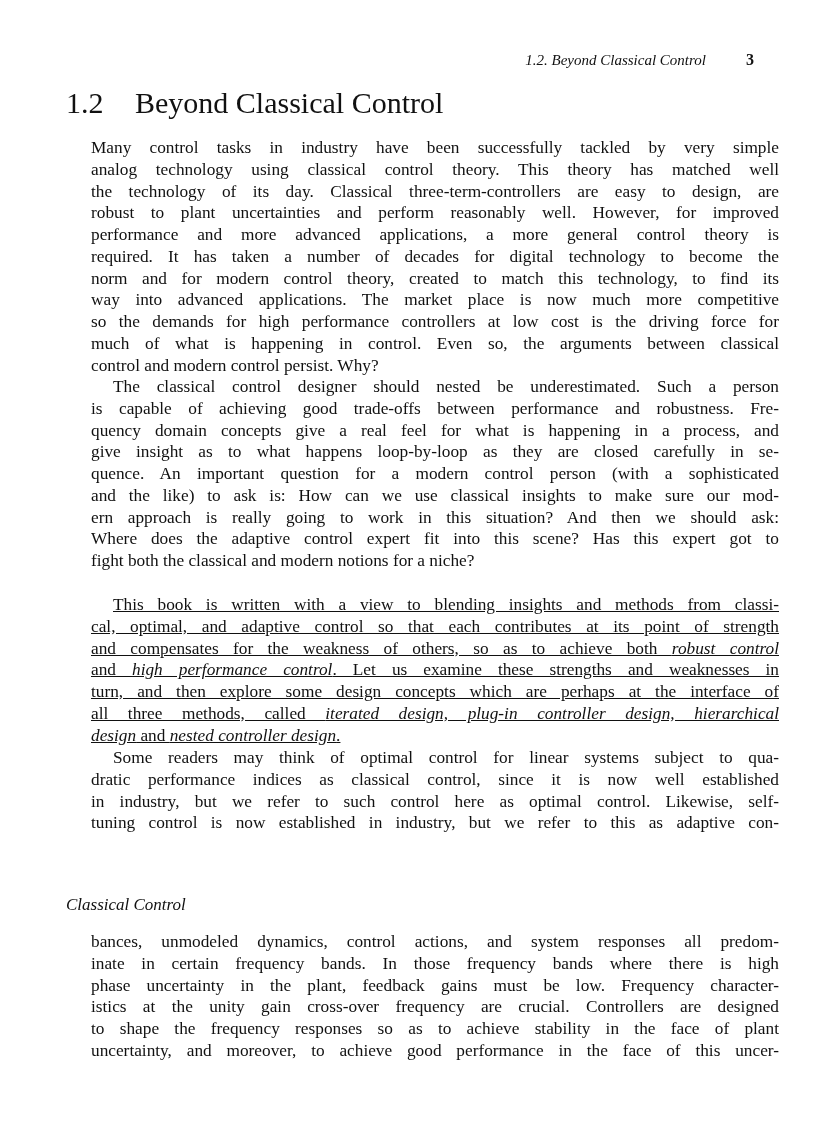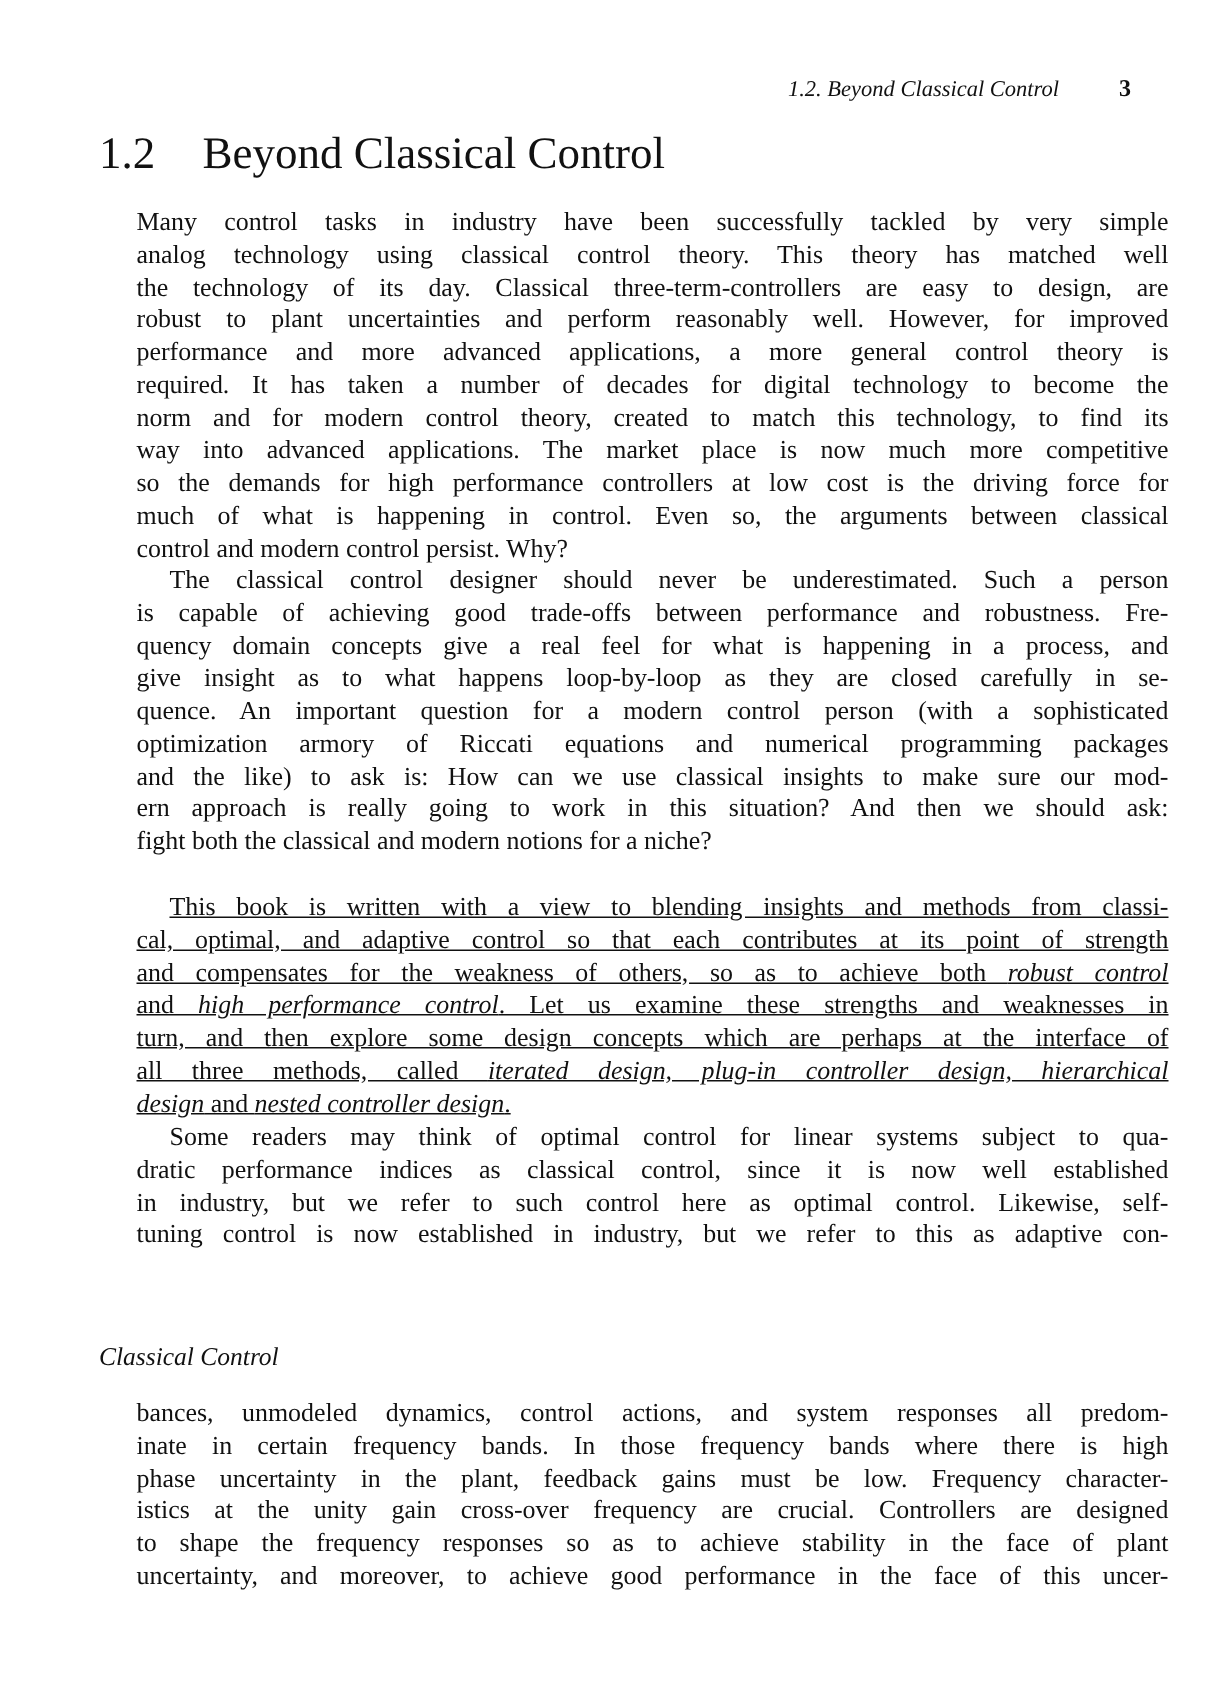--- a/index.html
+++ b/index.html
@@ -53,28 +53,28 @@
   <span class="line">performance and more advanced applications, a more general control theory is</span>
   <span class="line">required. It has taken a number of decades for digital technology to become the</span>
   <span class="line">norm and for modern control theory, created to match this technology, to find its</span>
   <span class="line">way into advanced applications. The market place is now much more competitive</span>
   <span class="line">so the demands for high performance controllers at low cost is the driving force for</span>
   <span class="line">much of what is happening in control. Even so, the arguments between classical</span>
   <span class="line last">control and modern control persist. Why?</span>
 </div>
 
 <div class="body-block" style="top:376px;">
-  <span class="line indent">The classical control designer should never be underestimated. Such a person</span>
+  <span class="line indent">The classical control designer should nested be underestimated. Such a person</span>
   <span class="line">is capable of achieving good trade-offs between performance and robustness. Fre-</span>
   <span class="line">quency domain concepts give a real feel for what is happening in a process, and</span>
   <span class="line">give insight as to what happens loop-by-loop as they are closed carefully in se-</span>
   <span class="line">quence. An important question for a modern control person (with a sophisticated</span>
-  <span class="line">optimization armory of Riccati equations and numerical programming packages</span>
   <span class="line">and the like) to ask is: How can we use classical insights to make sure our mod-</span>
   <span class="line">ern approach is really going to work in this situation? And then we should ask:</span>
+  <span class="line">Where does the adaptive control expert fit into this scene? Has this expert got to</span>
   <span class="line last">fight both the classical and modern notions for a niche?</span>
 </div>
 
 <div class="body-block" style="top:594px;text-decoration:underline;">
   <span class="line indent">This book is written with a view to blending insights and methods from classi-</span>
   <span class="line">cal, optimal, and adaptive control so that each contributes at its point of strength</span>
   <span class="line"><span>and compensates for the weakness of others, so as to achieve both </span><span class="i">robust control</span></span>
   <span class="line"><span>and </span><span class="i">high performance control</span><span>. Let us examine these strengths and weaknesses in</span></span>
   <span class="line">turn, and then explore some design concepts which are perhaps at the interface of</span>
   <span class="line"><span>all three methods, called </span><span class="i">iterated design, plug-in controller design, hierarchical</span></span>

